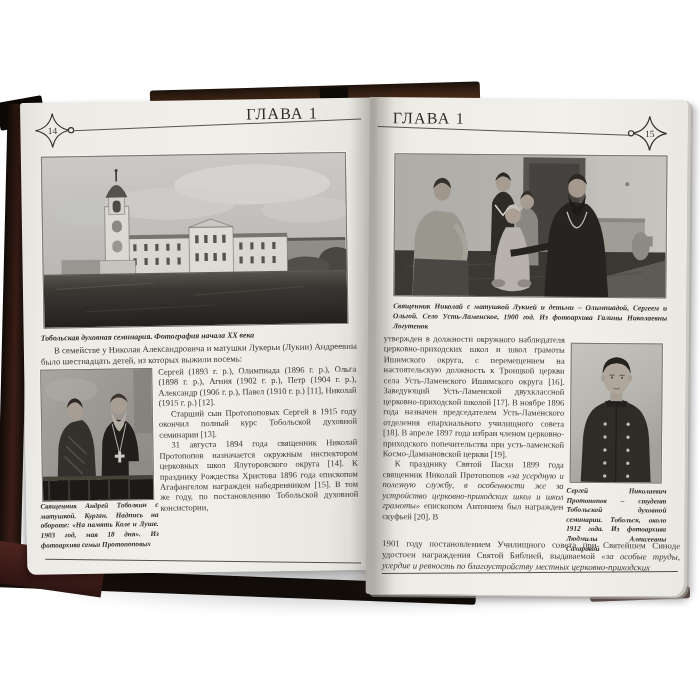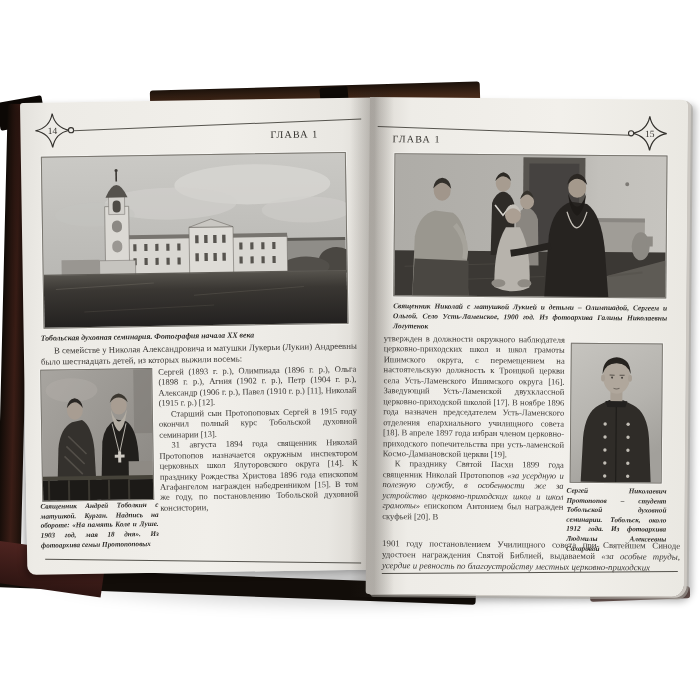--- a/index.html
+++ b/index.html
@@ -30,21 +30,21 @@
     transform-origin:top left;border-radius:3px 0 0 9px;
     background:linear-gradient(93deg,#e3e1dc 0%,#edebe6 8%,#f1efea 55%,#e9e7e2 86%,#d9d6d0 96%,#cdcac4 100%);
     box-shadow:-3px 3px 6px rgba(0,0,0,0.32);}
   .page-right{left:370px;top:97px;width:318px;height:497px;transform:rotate(0.5deg);
     transform-origin:top left;border-radius:0 6px 12px 3px;
     background:linear-gradient(90deg,#c9c5bf 0%,#dcd9d3 3%,#eeece7 13%,#f2f0eb 60%,#eae8e2 100%);
     box-shadow:3px 1px 0 rgba(205,201,195,0.95),5px 3px 0 rgba(170,166,160,0.6),8px 5px 7px rgba(0,0,0,0.28);}
   .gutter-shadow{left:350px;top:92px;width:44px;height:505px;z-index:3;pointer-events:none;
     background:linear-gradient(to right,rgba(40,35,30,0) 0%,rgba(40,35,30,0.20) 45%,rgba(40,35,30,0.24) 55%,rgba(40,35,30,0) 100%);}
   
-  .chapter{font-size:10px;letter-spacing:1.2px;color:#2f2d29;margin-top:24px;}
+  .chapter{font-size:16px;letter-spacing:1.2px;color:#2f2d29;}
   .chapter-left{right:54px;top:6px;}
   .chapter-right{left:23px;top:12px;}
   .hline{height:1.1px;background:#56544e;transform-origin:left center;}
   .hl-left{left:53px;top:27.5px;width:288px;transform:rotate(-1.4deg);}
   .hl-right{left:8px;top:28.5px;width:252px;transform:rotate(1.5deg);}
   .frule{height:1px;background:#54524c;transform-origin:left center;}
   .fr-left{left:18px;top:456px;width:316px;transform:rotate(1.6deg);}
   .fr-right{left:16px;top:476px;width:296px;transform:rotate(-0.9deg);}
   .ornament{width:42px;height:38px;}
   .orn-left{left:12px;top:9px;}

